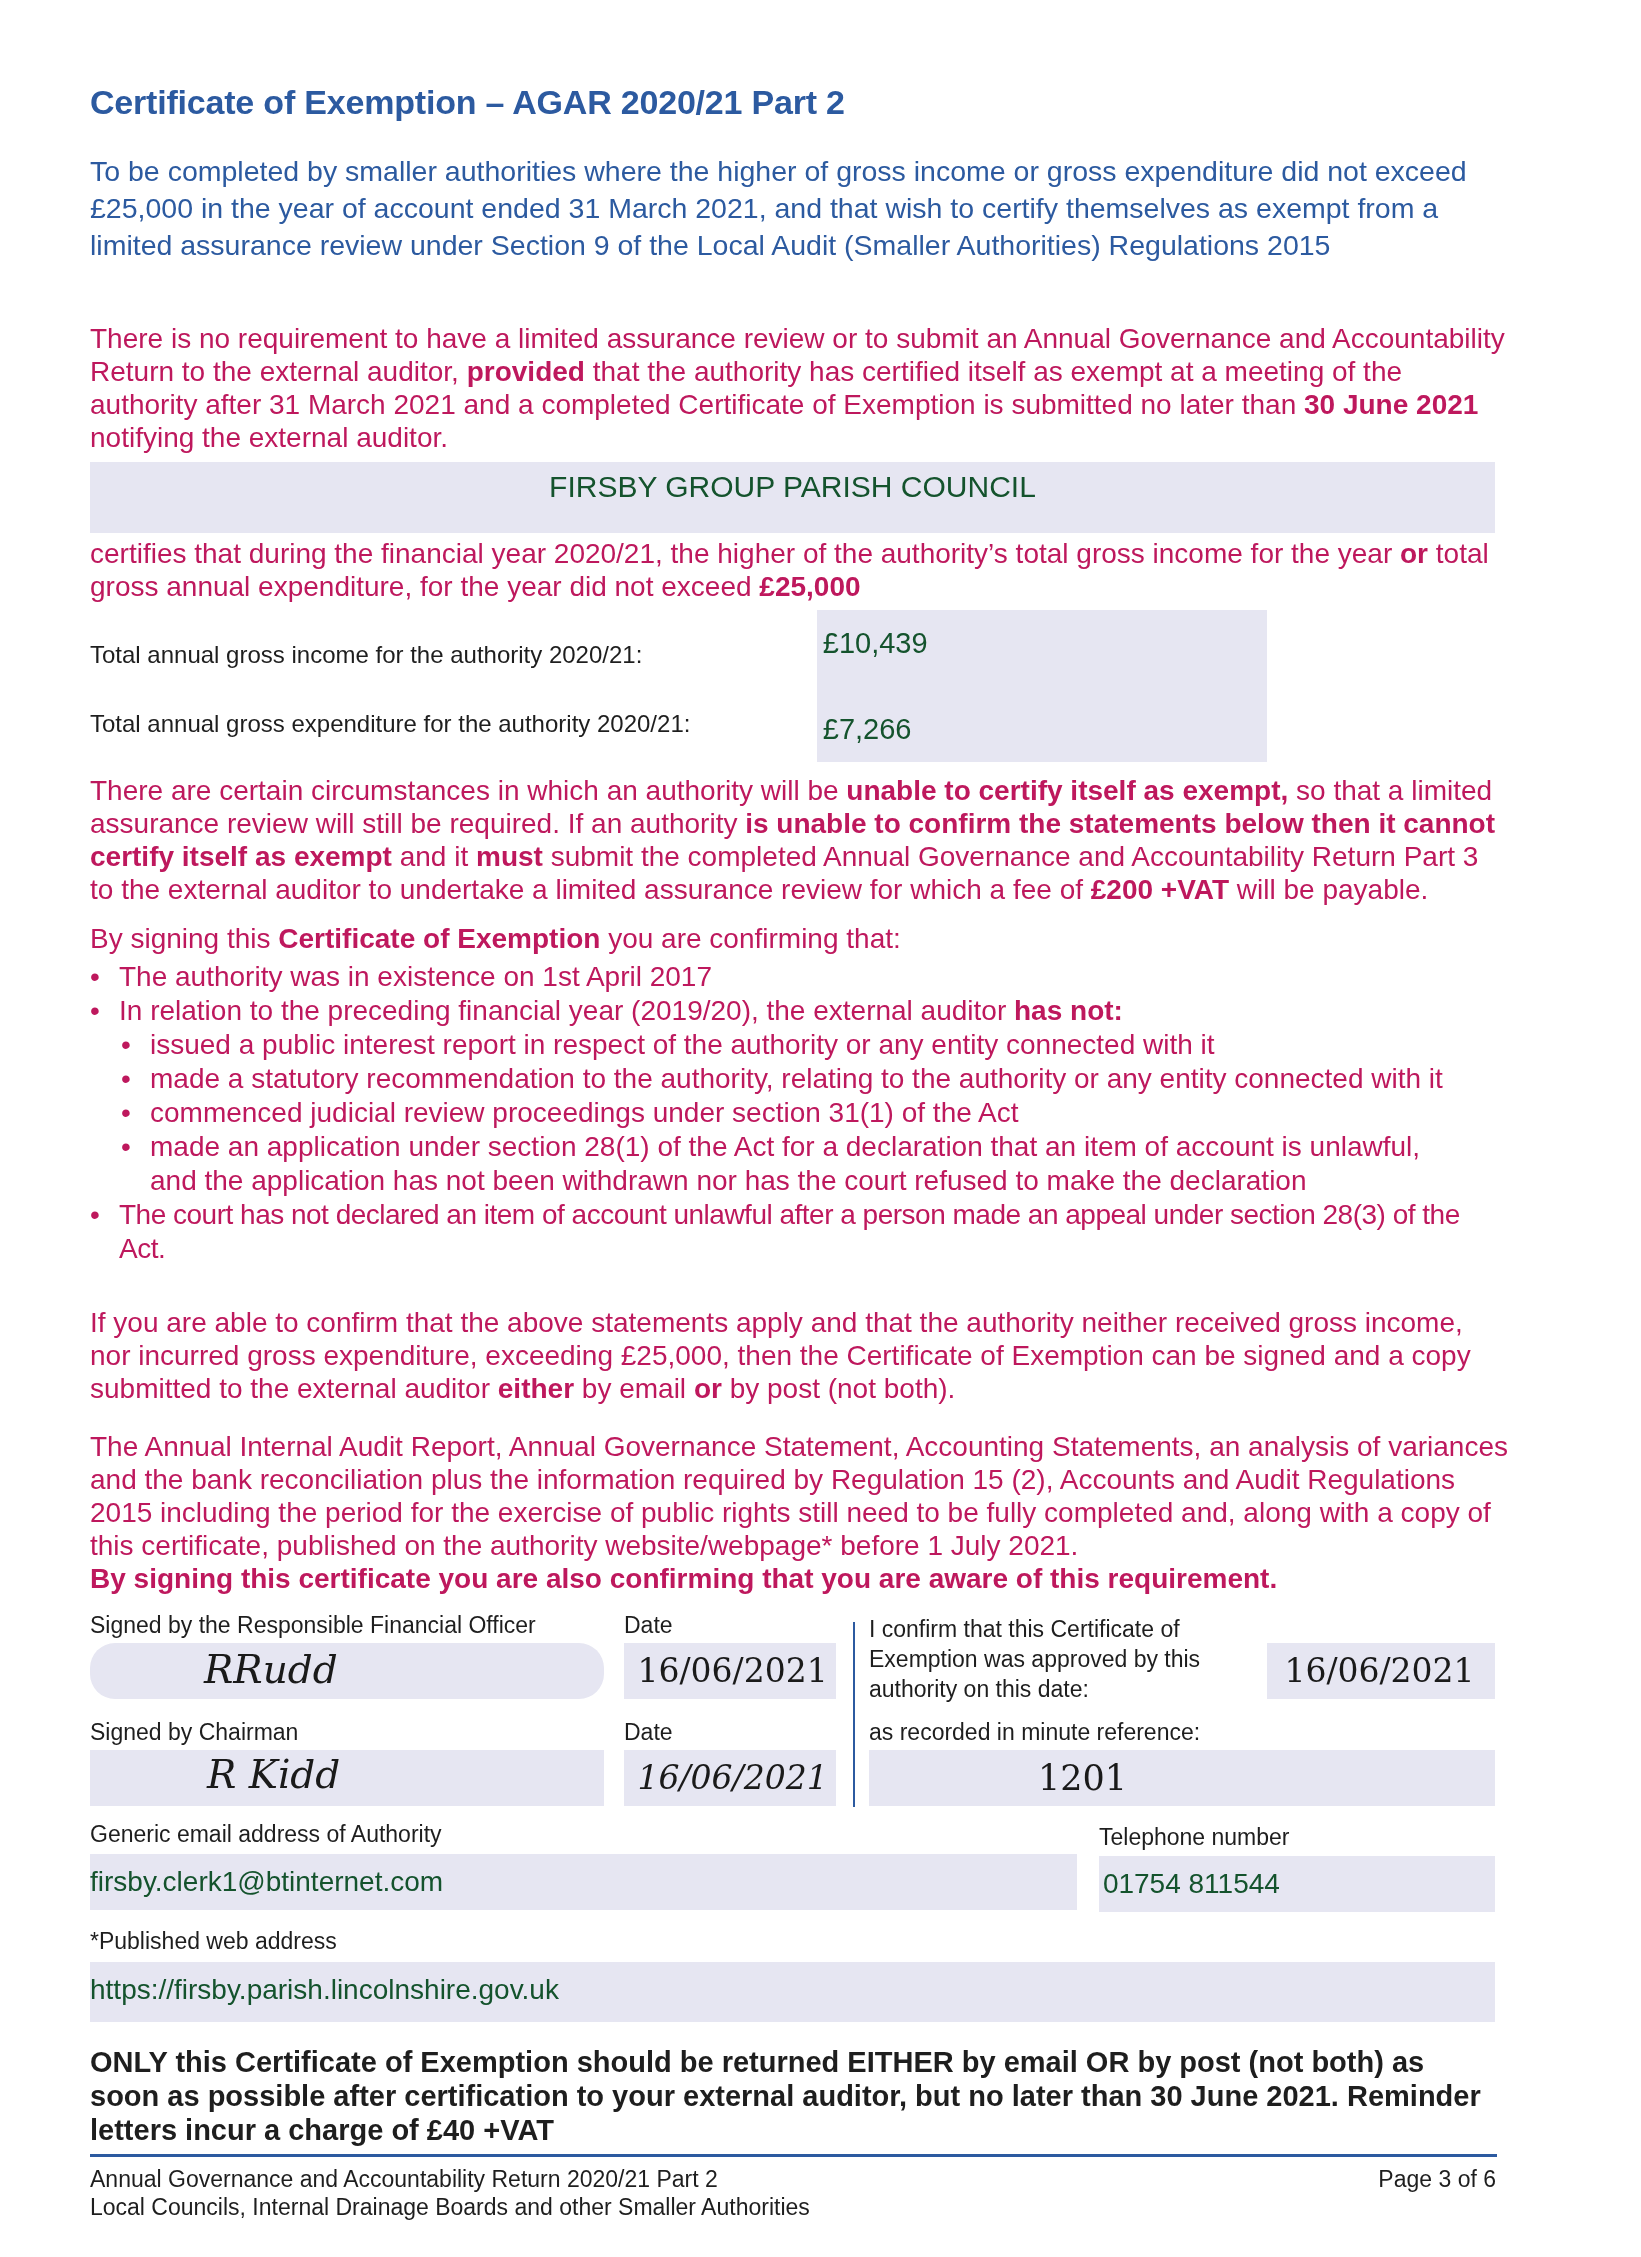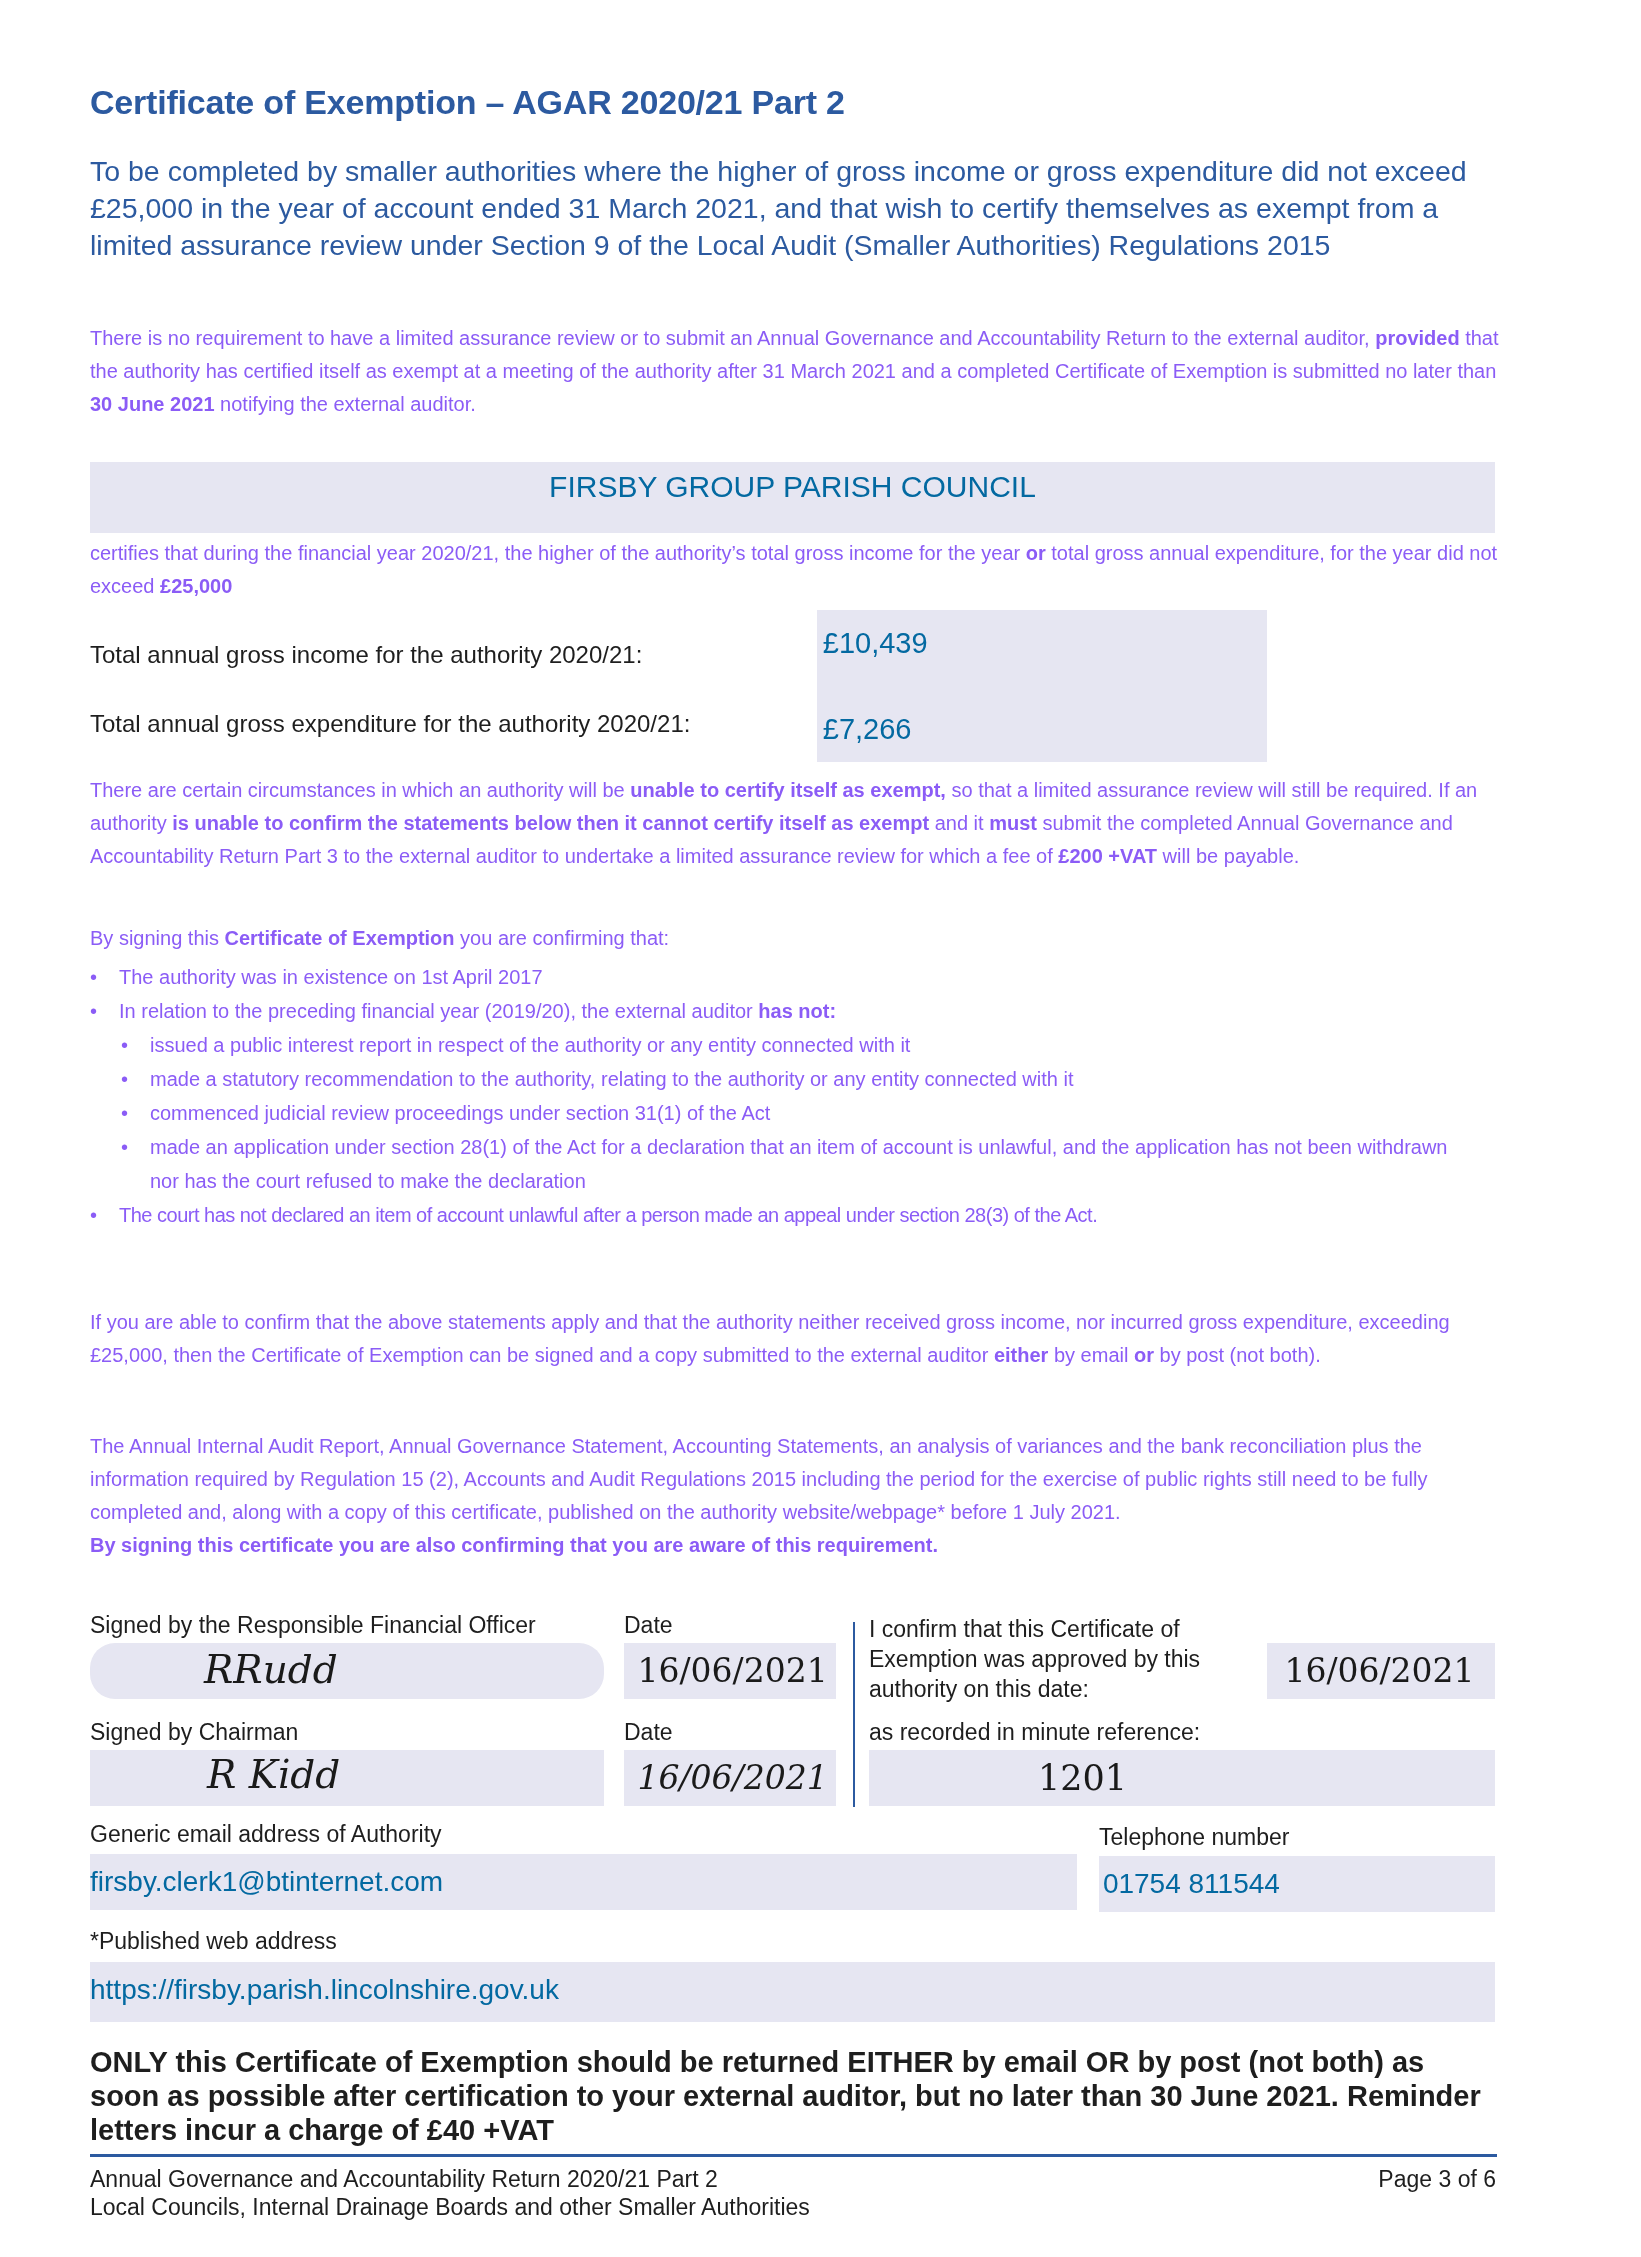--- a/index.html
+++ b/index.html
@@ -1,24 +1,24 @@
 <!DOCTYPE html>
 <html><head>
 <meta charset="utf-8">
 <style>
   html, body { margin: 0; padding: 0; background: #ffffff; }
   body { width: 1641px; height: 2257px; position: relative; overflow: hidden;
          font-family: "Liberation Sans", "DejaVu Sans", sans-serif; color: #1e1e1e; }
   .abs { position: absolute; }
   .title { left: 90px; top: 83px; font-size: 34px; font-weight: bold; color: #2c5aa0; white-space: nowrap; letter-spacing: -0.2px; }
   .subtitle { left: 90px; top: 153px; width: 1410px; font-size: 28.5px; line-height: 37px; color: #2c5aa0; }
-  .para { left: 90px; width: 1419px; font-size: 20px; line-height: 33px; color: #8b5cf6; }
+  .para { left: 90px; width: 1419px; font-size: 28px; line-height: 33px; color: #be185d; }
   .para b { font-weight: bold; }
   .field { background: #e6e6f2; }
-  .field-text { font-size: 29px; color: #0369a1; white-space: nowrap; }
+  .field-text { font-size: 29px; color: #14532d; white-space: nowrap; }
   .label { font-size: 23px; color: #1e1e1e; white-space: nowrap; }
   .hand { font-family: "DejaVu Serif", serif; font-style: italic; color: #1a1a1a; white-space: nowrap; }
   ul.bullets { list-style: none; margin: 0; padding: 0; }
   ul.bullets li { position: relative; padding-left: 29px; }
   ul.bullets li::before { content: "\2022"; position: absolute; left: 0; top: 0; }
   ul.bullets li.sub { padding-left: 60px; }
   ul.bullets li.sub::before { left: 31px; }
   .divider-v { left: 853px; top: 1622px; width: 1.9px; height: 185px; background: #2c5aa0; }
   .footer-rule { left: 90px; top: 2154px; width: 1407px; height: 2.9px; background: #2c5aa0; }
   .final { left: 90px; top: 2045px; width: 1410px; font-size: 29px; line-height: 34px; font-weight: bold; color: #1e1e1e; }

